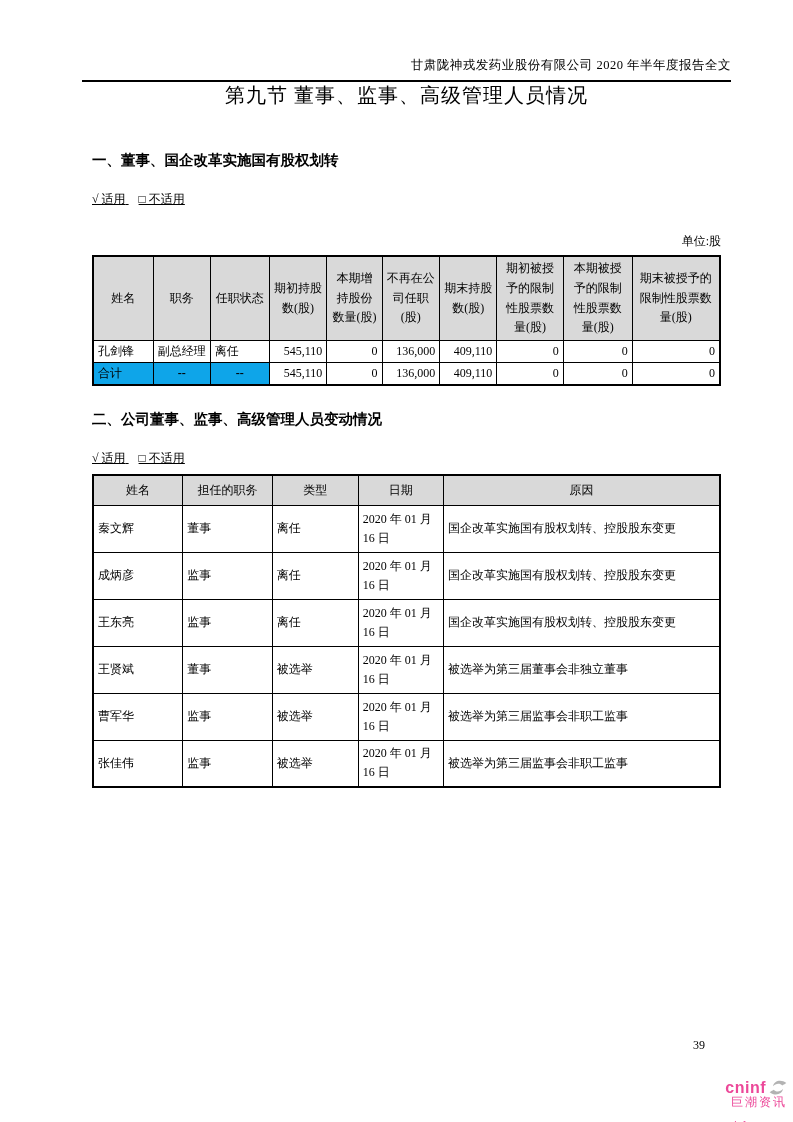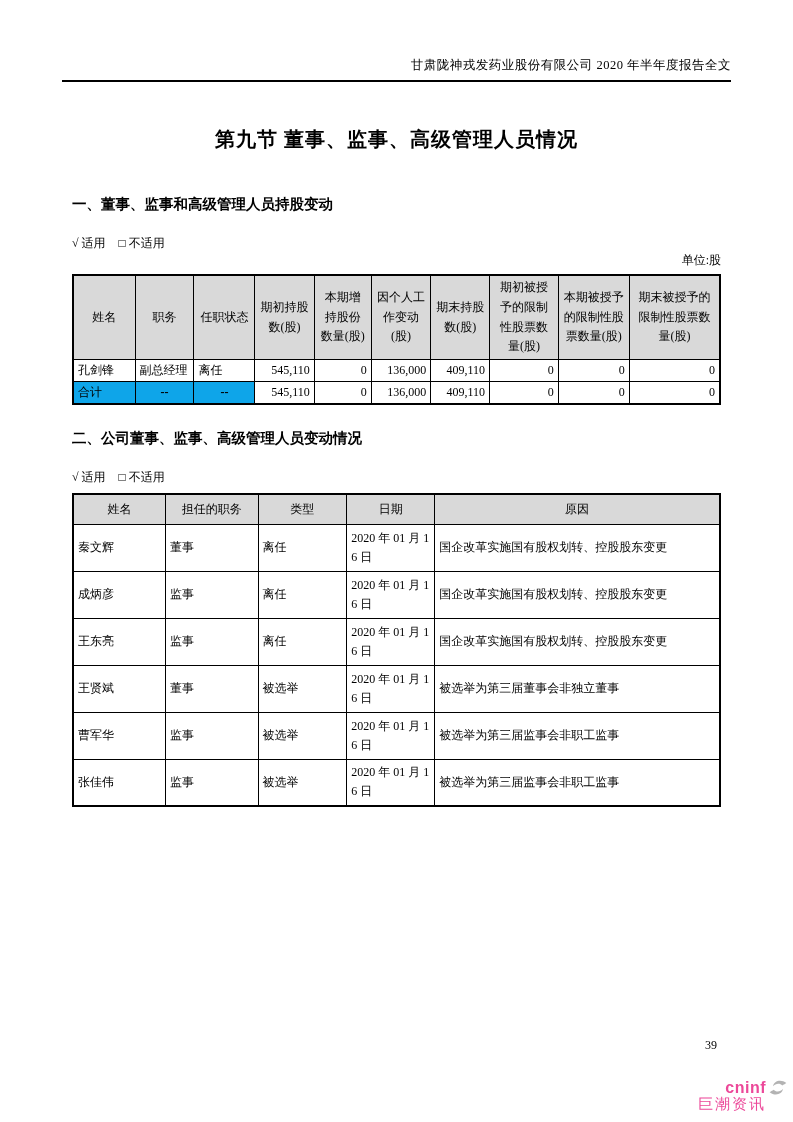--- a/index.html
+++ b/index.html
@@ -7,51 +7,52 @@
   body {
     font-family: "Liberation Serif", "DejaVu Serif", serif;
     color: #000;
   }
   .page {
     position: relative;
     width: 793px;
     height: 1122px;
     background: #fff;
     overflow: hidden;
+    padding-left: 20px;
   }
   .doc-header {
     margin: 0 62px;
     padding-top: 57px;
     border-bottom: 2px solid #000;
     text-align: right;
     font-size: 12.5px;
     padding-bottom: 6px;
     letter-spacing: 0.5px;
   }
   .content { margin: 0 72px; }
   .doc-title {
-    margin-top: 44px;
     text-align: center;
     font-size: 20px;
-    font-weight: bold;
+    font-weight: normal;
     letter-spacing: 1px;
   }
   .section-heading {
     margin-top: 42px;
     font-size: 14.5px;
     font-weight: bold;
   }
   .section-heading.second { margin-top: 24px; }
   .applicability {
     margin-top: 21px;
     font-size: 12px;
+    text-decoration: underline;
   }
   .applicability .box-part { margin-left: 10px; }
   .unit-line {
-    margin-top: 0;
+    margin-top: 25px;
     text-align: right;
     font-size: 12px;
   }
   table {
     border-collapse: collapse;
     width: 100%;
     table-layout: fixed;
   }
   .t1 { margin-top: 5px; border: 2px solid #000; }
   .t2 { margin-top: 7px; border: 2px solid #000; }
@@ -74,21 +75,21 @@
   .t1 td.txt { text-align: left; }
   .t1 td.num { text-align: right; }
   .t1 tr.total td.shaded { background: #0ea5e9; }
   .t1 tr.total td.dash { text-align: center; font-weight: bold; }
   .t2 th { height: 30px; }
   .t2 td { height: 47px; vertical-align: middle; line-height: 1.6; }
   .t2 tr.tall td { height: 54px; }
   .page-number {
     position: absolute;
     top: 1038px;
-    right: 76px;
+    right: 88px;
     font-size: 12px;
   }
   .cninfo-logo {
     position: absolute;
     top: 1078px;
     right: 5px;
     width: 104px;
     text-align: right;
     color: #ec4899;
     font-family: "Liberation Sans", sans-serif;
@@ -99,23 +100,23 @@
     align-items: center;
     justify-content: flex-end;
     gap: 2px;
   }
   .cninfo-logo .logo-text {
     font-size: 16px;
     font-weight: bold;
     letter-spacing: 0.5px;
   }
   .cninfo-logo .logo-sub {
-    font-size: 15px;
+    font-size: 12px;
     letter-spacing: 2px;
-    margin-right: 22px;
+    margin-right: 1px;
     margin-top: -2px;
     font-family: Liberation Serif, serif;
   }
   .cninfo-logo .logo-url {
     font-size: 10.5px;
     margin-top: 11px;
   }
   .swirl-icon svg { display: block; }
 </style>
 </head>
@@ -124,21 +125,21 @@
 <div class="page">
 
   <div class="doc-header">
     <span>甘肃陇神戎发药业股份有限公司 2020 年半年度报告全文</span>
   </div>
 
   <div class="content">
 
     <div class="doc-title">第九节 董事、监事、高级管理人员情况</div>
 
-    <div class="section-heading">一、董事、监事和高级管理人员持股变动</div>
+    <div class="section-heading">一、董事、国企改革实施国有股权划转</div>
 
     <div class="applicability">
       <span class="check-part">√ 适用</span>
       <span class="box-part">□ 不适用</span>
     </div>
 
     <div class="unit-line">单位:股</div>
 
     <table class="t1">
       <colgroup>
@@ -153,21 +154,21 @@
           <col style="width:11.0%">
         <col style="width:14.0%">
       </colgroup>
       <tbody>
           <tr>
         <th>姓名</th>
         <th>职务</th>
         <th>任职状态</th>
         <th>期初持股数(股)</th>
         <th>本期增持股份数量(股)</th>
-        <th>因个人工作变动(股)</th>
+        <th>不再在公司任职(股)</th>
         <th>期末持股数(股)</th>
         <th>期初被授予的限制性股票数量(股)</th>
         <th>本期被授予的限制性股票数量(股)</th>
         <th>期末被授予的限制性股票数量(股)</th>
       </tr>
       <tr>
         <td class="txt">孔剑锋</td>
         <td class="txt">副总经理</td>
         <td class="txt">离任</td>
         <td class="num">545,110</td>

